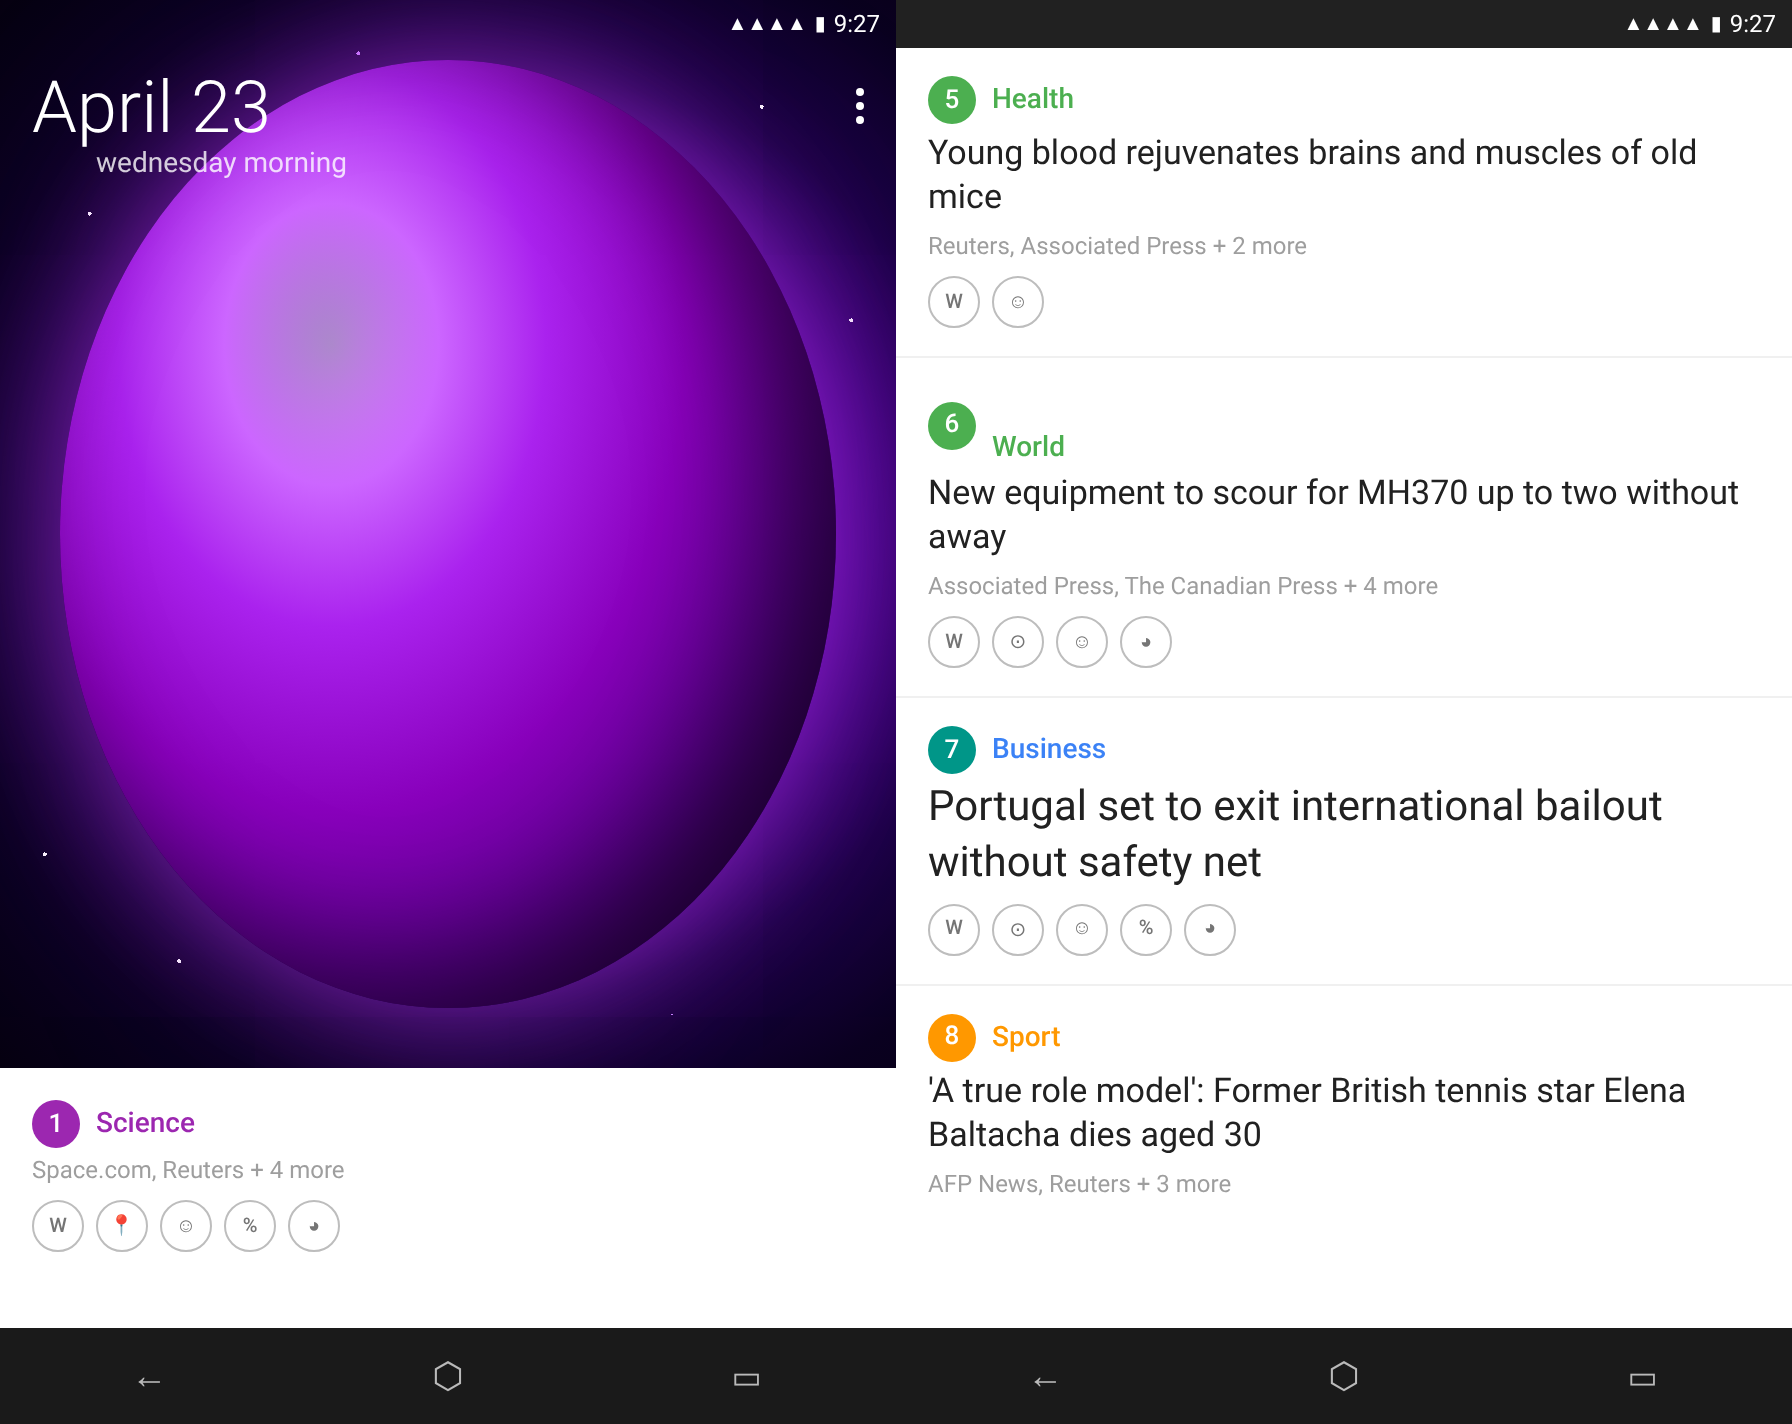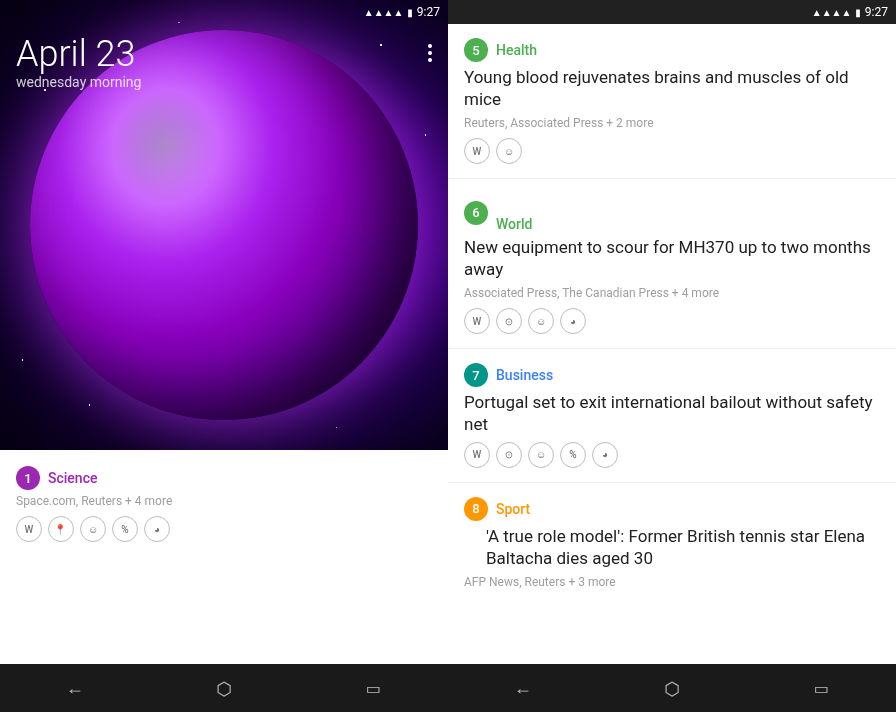--- a/index.html
+++ b/index.html
@@ -39,21 +39,21 @@
     .status-icons {
       display: flex;
       align-items: center;
       gap: 4px;
       color: white;
       font-size: 11px;
     }
 
     .hero-image {
       width: 100%;
-      height: 450px;
+      height: 534px;
       position: relative;
       background: radial-gradient(ellipse at 60% 50%, #cc44ff 0%, #8800cc 20%, #440088 40%, #1a0044 60%, #0a0020 80%, #050010 100%);
       overflow: hidden;
     }
 
     .hero-planet {
       position: absolute;
       top: 30px;
       left: 30px;
       right: 30px;
@@ -90,20 +90,21 @@
       font-size: 36px;
       font-weight: 300;
       color: white;
       line-height: 1;
     }
 
     .date-sub {
       font-size: 14px;
       color: rgba(255,255,255,0.8);
       margin-top: 2px;
+      margin-left: 32px;
     }
 
     .hero-menu {
       position: absolute;
       top: 40px;
       right: 12px;
       z-index: 10;
       color: white;
       font-size: 20px;
       cursor: pointer;
@@ -331,51 +332,51 @@
         <div class="source-icon">W</div>
         <div class="source-icon">☺</div>
       </div>
     </div>
 
     <div class="news-item">
       <div class="category-row">
         <div class="category-badge" style="background:#4caf50;">6</div>
         <span class="category-name" style="color:#4caf50;margin-top:23px;">World</span>
       </div>
-      <div class="article-title" style="font-size:17px;">New equipment to scour for MH370 up to two months away</div>
+      <div class="article-title" style="font-size:17px;">New equipment to scour for MH370 up to two without away</div>
       <div class="article-sources">Associated Press, The Canadian Press + 4 more</div>
       <div class="source-icons">
         <div class="source-icon">W</div>
         <div class="source-icon">⊙</div>
         <div class="source-icon">☺</div>
         <div class="source-icon">◕</div>
       </div>
     </div>
 
     <div class="news-item">
       <div class="category-row">
         <div class="category-badge" style="background:#009688;">7</div>
         <span class="category-name" style="color:#3b82f6;">Business</span>
       </div>
-      <div class="article-title" style="font-size:17px;">Portugal set to exit international bailout without safety net</div>
+      <div class="article-title" style="font-size:21px;">Portugal set to exit international bailout without safety net</div>
       <div class="source-icons">
         <div class="source-icon">W</div>
         <div class="source-icon">⊙</div>
         <div class="source-icon">☺</div>
         <div class="source-icon">%</div>
         <div class="source-icon">◕</div>
       </div>
     </div>
 
     <div class="news-item">
       <div class="category-row">
         <div class="category-badge" style="background:#ff9800;">8</div>
         <span class="category-name" style="color:#ff9800;text-align:right;">Sport</span>
       </div>
-      <div class="article-title" style="font-size:17px;margin-left:22px;">'A true role model': Former British tennis star Elena Baltacha dies aged 30</div>
+      <div class="article-title" style="font-size:17px;">'A true role model': Former British tennis star Elena Baltacha dies aged 30</div>
       <div class="article-sources">AFP News, Reuters + 3 more</div>
     </div>
 
   </div>
 
   <div class="nav-bar">
     <div class="nav-icon icon-back"></div>
     <div class="nav-icon icon-home"></div>
     <div class="nav-icon icon-recent"></div>
   </div>

